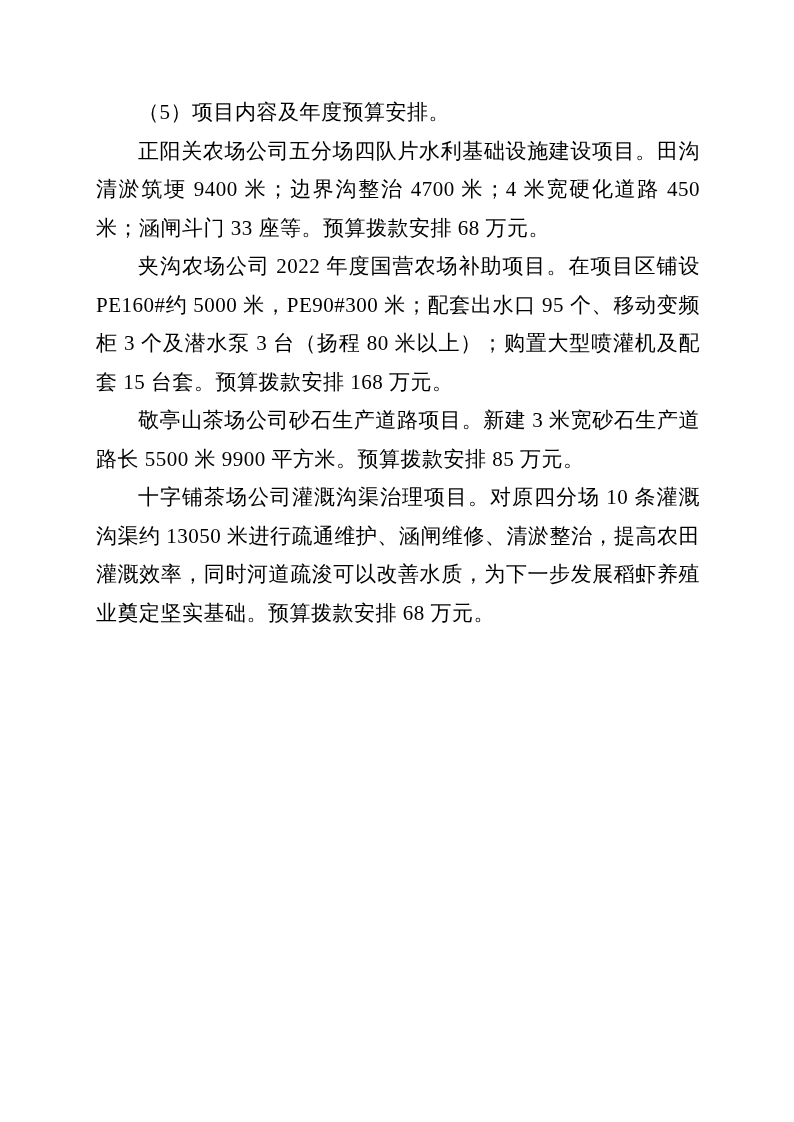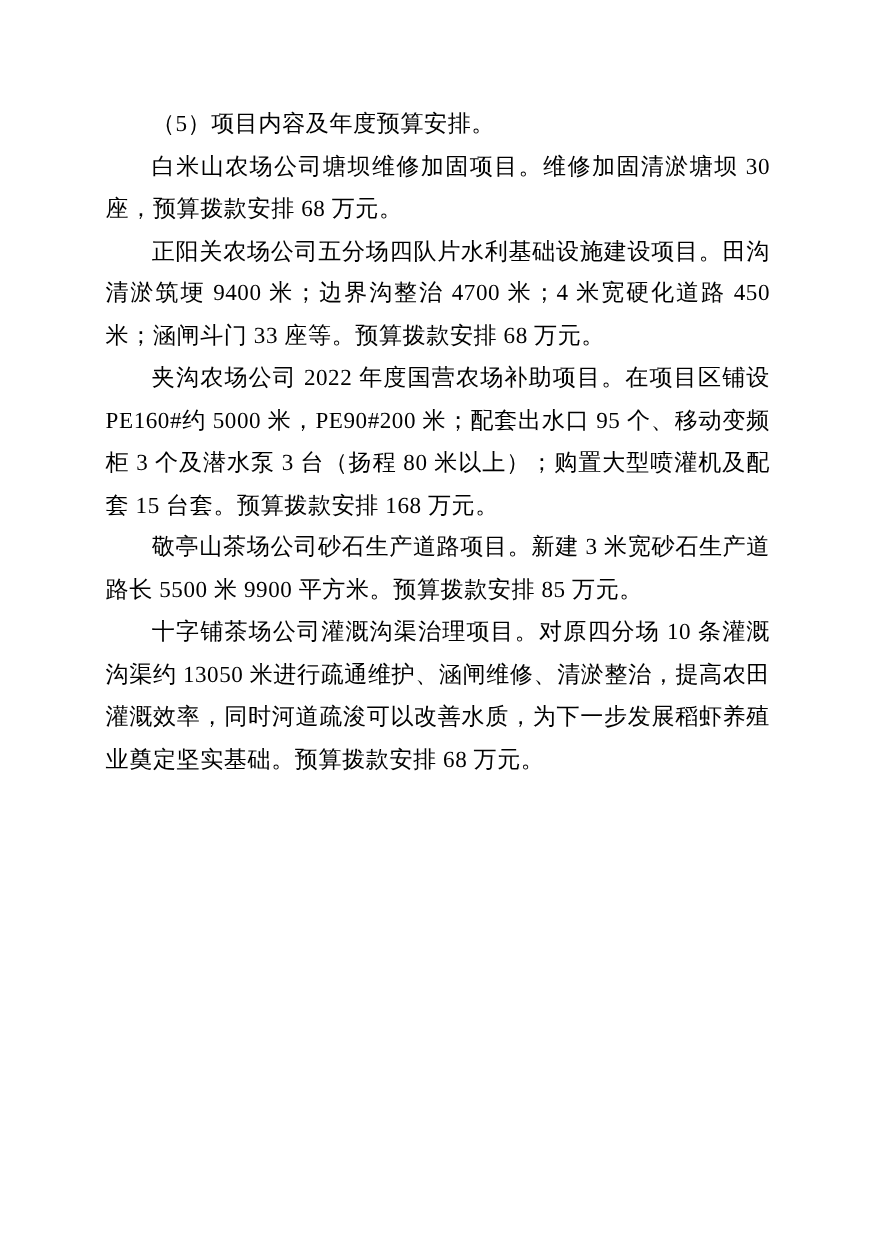--- a/index.html
+++ b/index.html
@@ -41,20 +41,19 @@
     color: #b91c1c;
     text-align: center;
   }
 </style>
 </head>
 <body>
 
 <div class="page">
   <div class="content">
     <p>（5）项目内容及年度预算安排。</p>
-    <p>白米山农场公司塘坝维修加固项目。维修加固清淤塘坝 30 座，预算拨款安排 68 万元。</p>
     <p>正阳关农场公司五分场四队片水利基础设施建设项目。田沟清淤筑埂 9400 米；边界沟整治 4700 米；4 米宽硬化道路 450 米；涵闸斗门 33 座等。预算拨款安排 68 万元。</p>
-    <p>夹沟农场公司 2022 年度国营农场补助项目。在项目区铺设 PE160#约 5000 米，PE90#200 米；配套出水口 95 个、移动变频柜 3 个及潜水泵 3 台（扬程 80 米以上）；购置大型喷灌机及配套 15 台套。预算拨款安排 168 万元。</p>
+    <p>夹沟农场公司 2022 年度国营农场补助项目。在项目区铺设 PE160#约 5000 米，PE90#300 米；配套出水口 95 个、移动变频柜 3 个及潜水泵 3 台（扬程 80 米以上）；购置大型喷灌机及配套 15 台套。预算拨款安排 168 万元。</p>
     <p>敬亭山茶场公司砂石生产道路项目。新建 3 米宽砂石生产道路长 5500 米 9900 平方米。预算拨款安排 85 万元。</p>
     <p>十字铺茶场公司灌溉沟渠治理项目。对原四分场 10 条灌溉沟渠约 13050 米进行疏通维护、涵闸维修、清淤整治，提高农田灌溉效率，同时河道疏浚可以改善水质，为下一步发展稻虾养殖业奠定坚实基础。预算拨款安排 68 万元。</p>
   </div>
   <div class="page-number">33</div>
 </div>
 
 </body></html>

